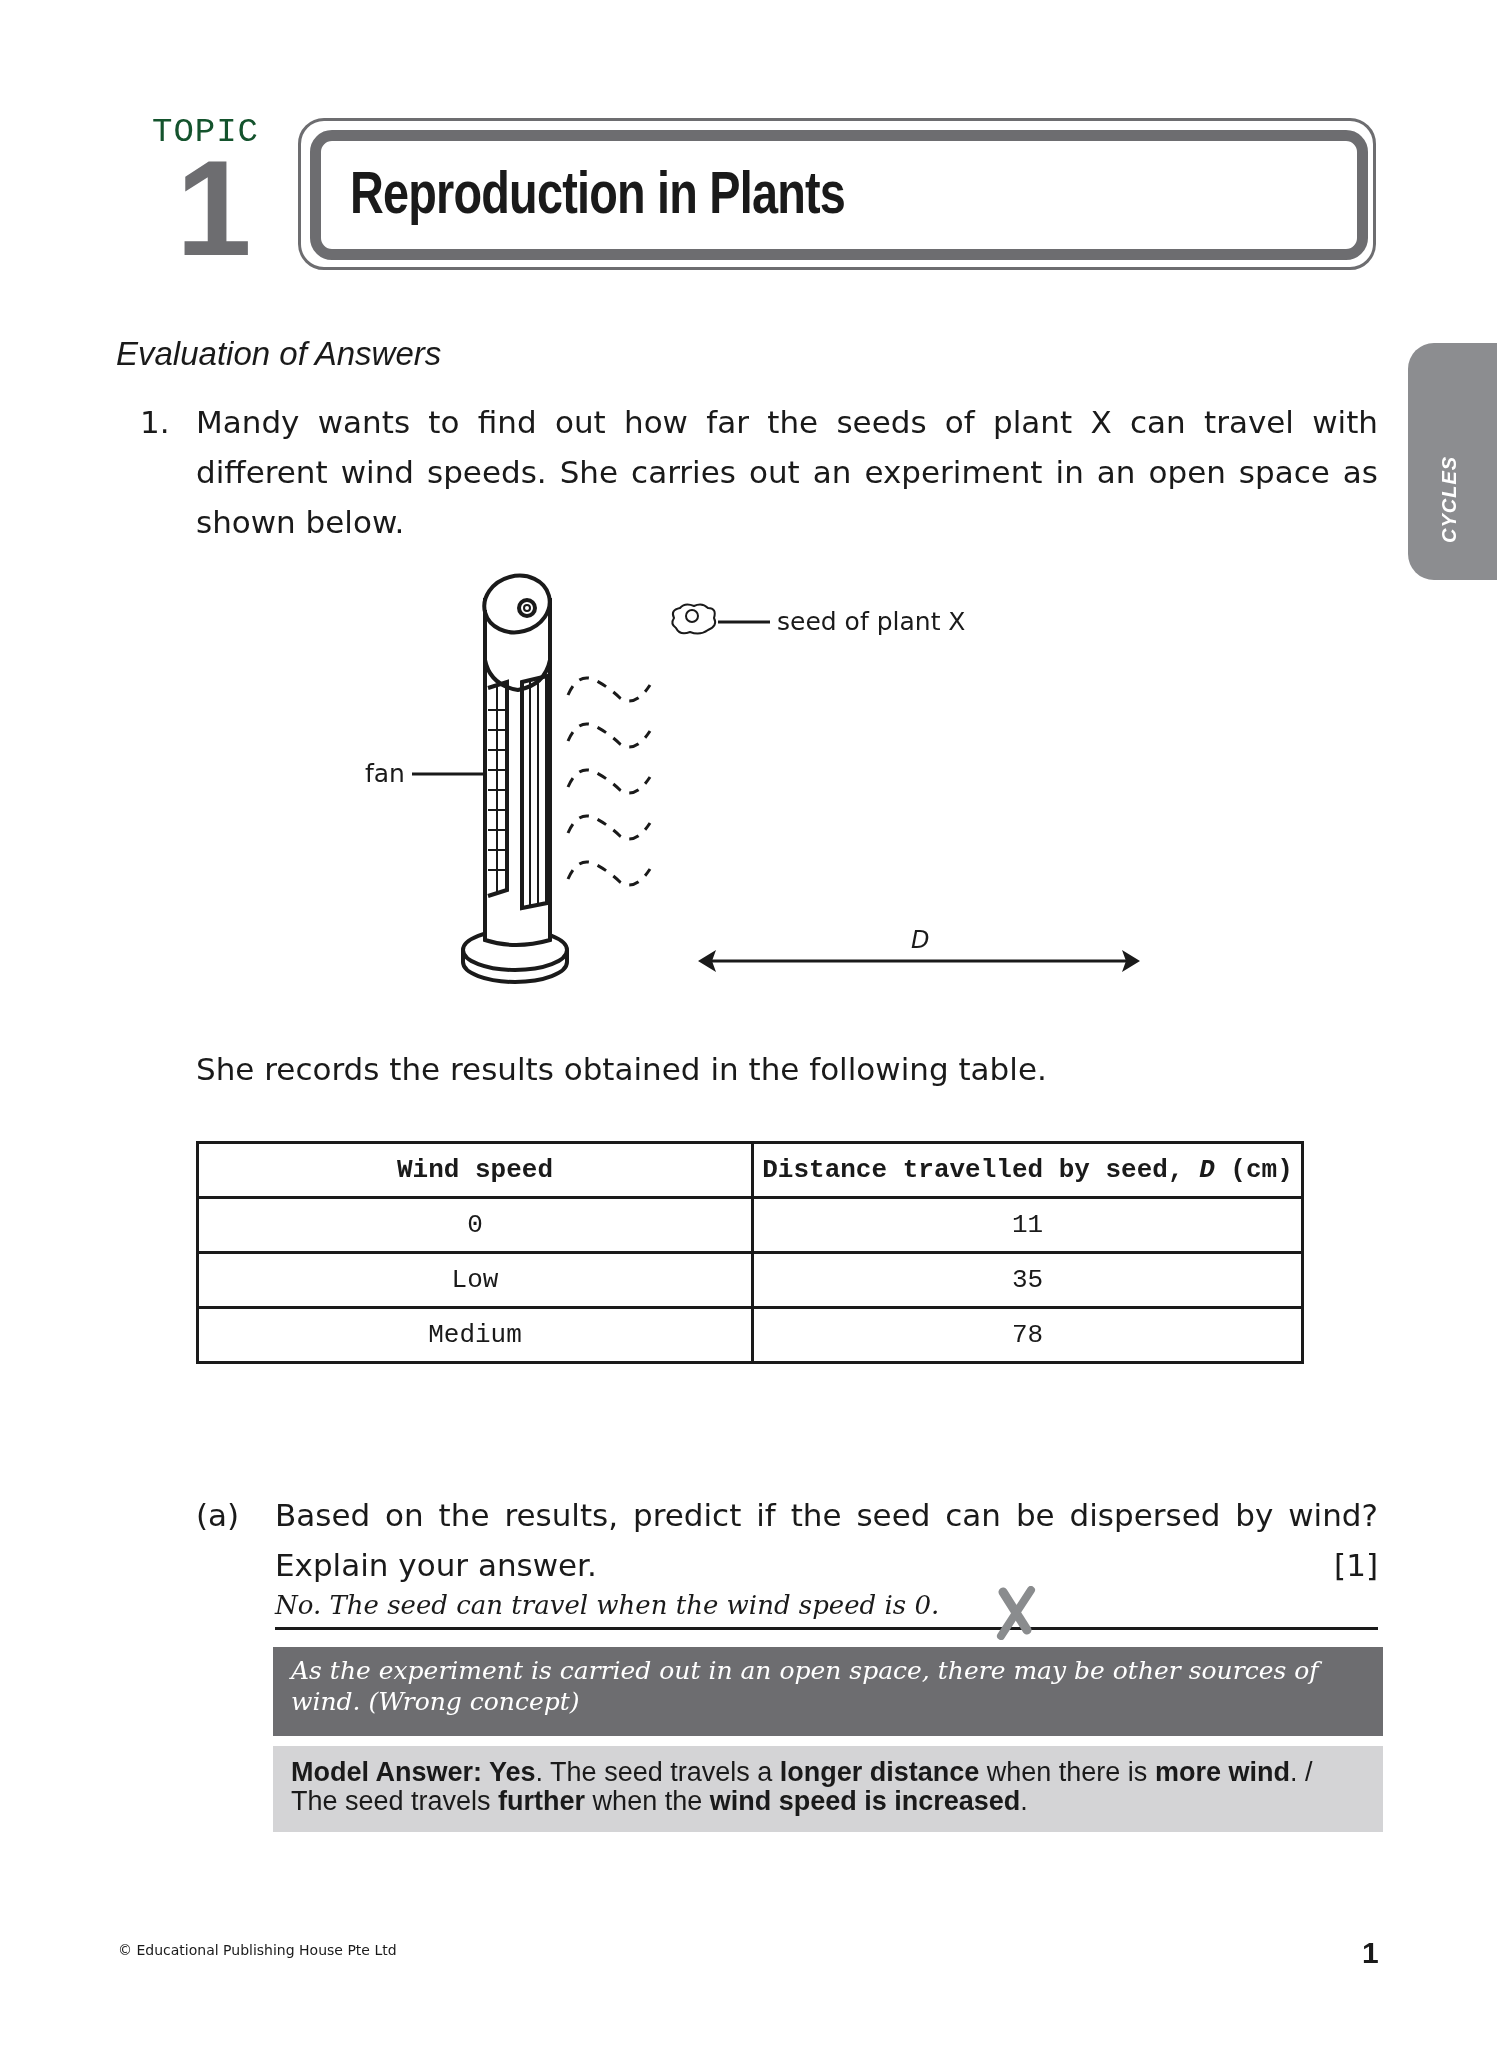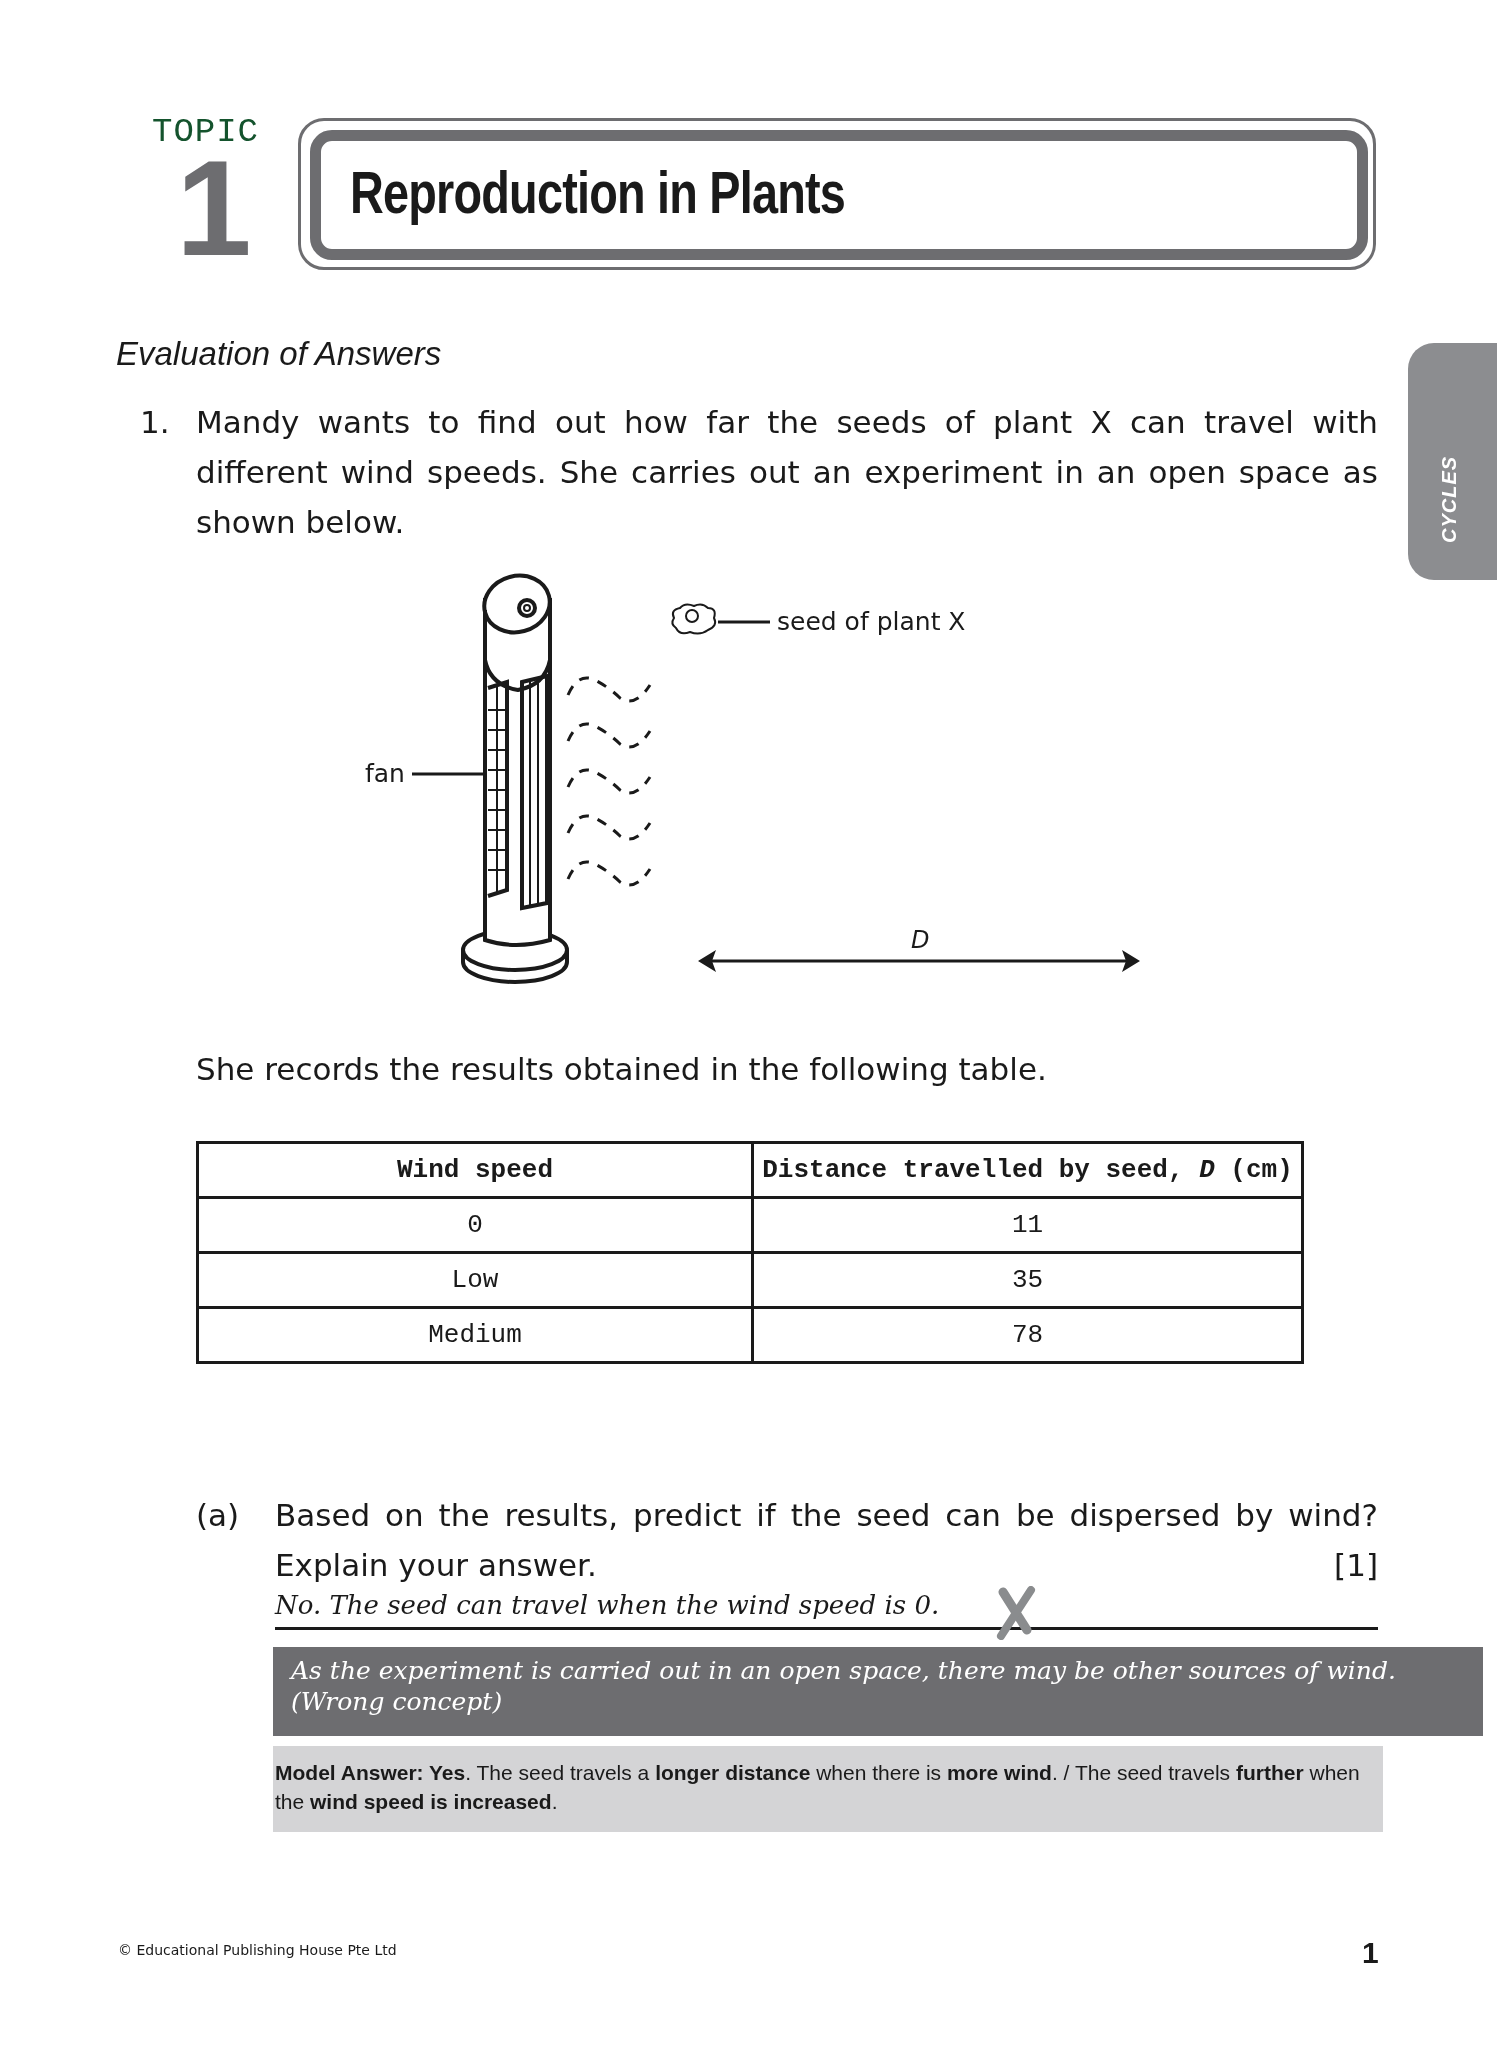--- a/index.html
+++ b/index.html
@@ -37,22 +37,22 @@
   table.results th { font-weight:bold; }
   table.results th.c1, table.results td.c1 { width:552px; }
 
   .sub-label { left:196px; top:1490px; font-size:31px; line-height:50px; }
   .sub-text { left:275px; top:1490px; width:1103px; }
   .marks { right:119px; top:1540px; font-size:31px; line-height:50px; }
   .student-answer { left:275px; top:1582px; font-size:26px; font-style:italic; font-family:"DejaVu Serif", serif; line-height:30px;margin-top:8px; }
   .answer-line { left:275px; top:1627px; width:1103px; height:3px; background:#1a1a1a; }
   .wrong-mark { left:993px; top:1586px; width:44px; height:54px; }
 
-  .feedback-box { left:273px; top:1647px; width:1210px; height:89px; background:#6d6d70; box-sizing:border-box; padding:8px 18px; color:#fff; font-style:italic; font-size:25px; line-height:31px; font-family:"DejaVu Serif", serif; }
-  .model-box { left:273px; top:1746px; width:1110px; height:86px; background:#d4d4d6; box-sizing:border-box; padding:12px 2px; font-size:21px; line-height:29px; font-family:"Liberation Sans", sans-serif; color:#1a1a1a; }
+  .feedback-box { left:273px; top:1647px; width:1110px; height:89px; background:#6d6d70; box-sizing:border-box; padding:8px 18px; color:#fff; font-style:italic; font-size:25px; line-height:31px; font-family:"DejaVu Serif", serif; }
+  .model-box { left:273px; top:1746px; width:1110px; height:86px; background:#d4d4d6; box-sizing:border-box; padding:12px 18px; font-size:27px; line-height:29px; font-family:"Liberation Sans", sans-serif; color:#1a1a1a; }
   .model-box b { font-weight:bold; }
 
   .footer { left:118px; top:1942px; font-size:14px; font-family:"DejaVu Sans", sans-serif; }
   .page-num { left:1362px; top:1936px; font-size:30px; font-weight:bold; font-family:"Liberation Sans", sans-serif; }
 </style>
 </head>
 <body>
 
 <div class="abs topic-label">TOPIC</div>
 <div class="abs topic-num">1</div>

